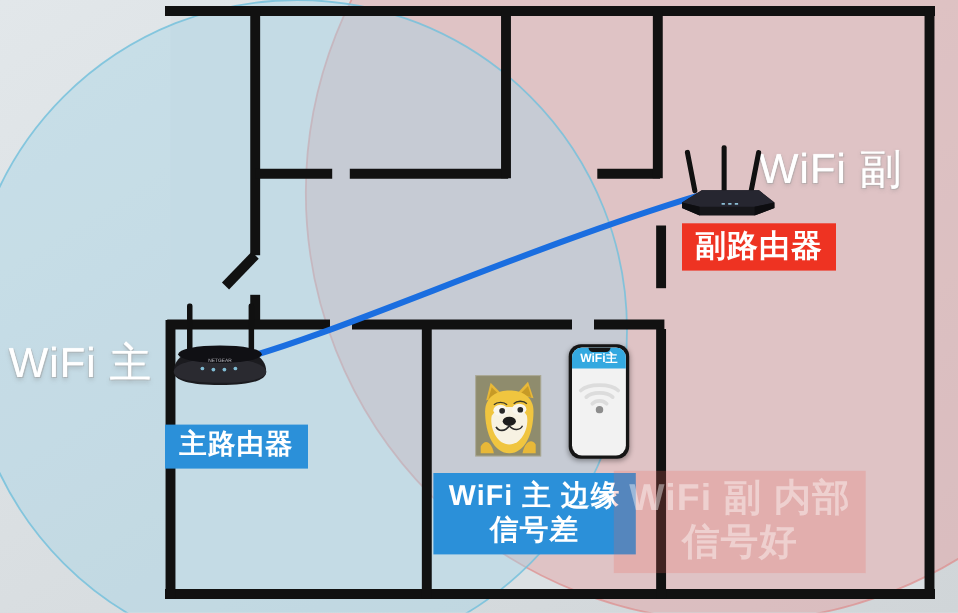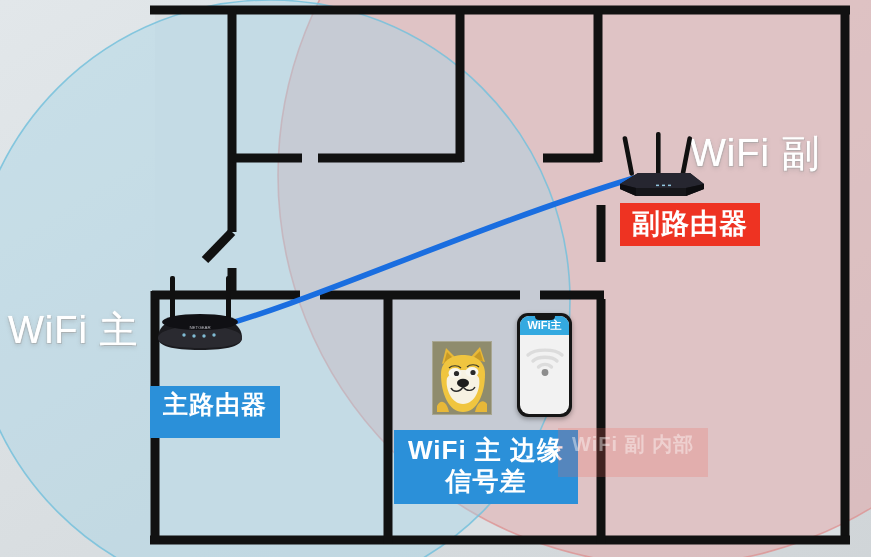--- a/index.html
+++ b/index.html
@@ -29,34 +29,34 @@
     text-shadow:0 1px 2px rgba(255,255,255,.6);
   }
 
   
   .badge{
     position:absolute;white-space:nowrap;color:#fff;
     font-weight:bold;line-height:1.18;text-align:center;
   }
   #badge-main-router{
     left:150px;top:386px;background:#2b90d9;
-    font-size:25px;padding:4px 13px 18px 13px;letter-spacing:1px;
+    font-size:25px;padding:4px 13px 6px 13px;letter-spacing:1px;
   }
   #badge-sub-router{
     left:620px;top:203px;background:#ec3members;
     font-size:28px;padding:4px 12px 6px 12px;letter-spacing:1px;
   }
   #badge-sub-router{background:#ee3322;}
   #badge-edge{
     left:394px;top:430px;background:#2b90d9;
     font-size:26px;padding:5px 14px 8px 14px;letter-spacing:1px;
   }
   #badge-inside{
     left:558px;top:428px;background:rgba(236,100,90,.22);
-    font-size:20px;padding:5px 14px 20px 14px;letter-spacing:1px;
+    font-size:34px;padding:5px 14px 8px 14px;letter-spacing:1px;
     color:rgba(255,255,255,.42);
   }
 
   
   #doge{
     position:absolute;left:432px;top:341px;width:58px;height:72px;
     background:#8d8a6e;border:1px solid rgba(255,255,255,.25);
     overflow:hidden;
   }
   #doge svg{display:block;}
@@ -240,15 +240,16 @@
     </div>
   </div>
 
   <div class="badge" id="badge-edge">
     <div>WiFi 主 边缘</div>
     <div>信号差</div>
   </div>
 
   <div class="badge" id="badge-inside">
     <div>WiFi 副 内部</div>
+    <div>信号好</div>
   </div>
 
 </div>
 
 </body></html>

